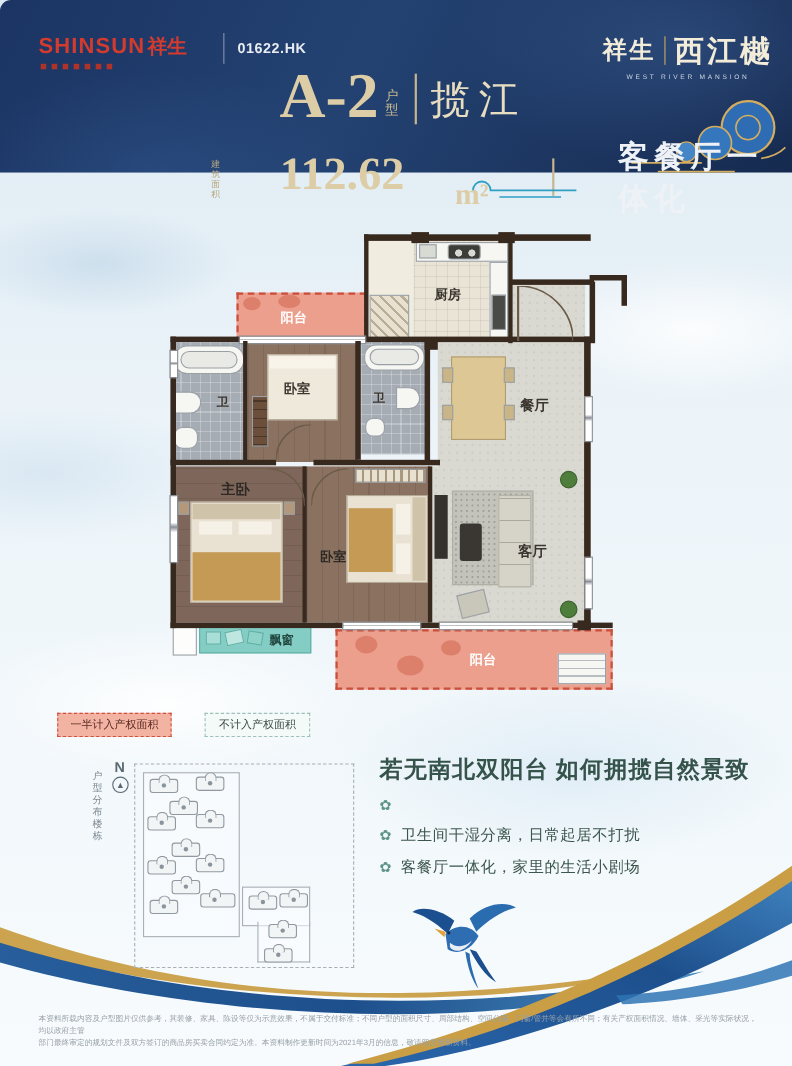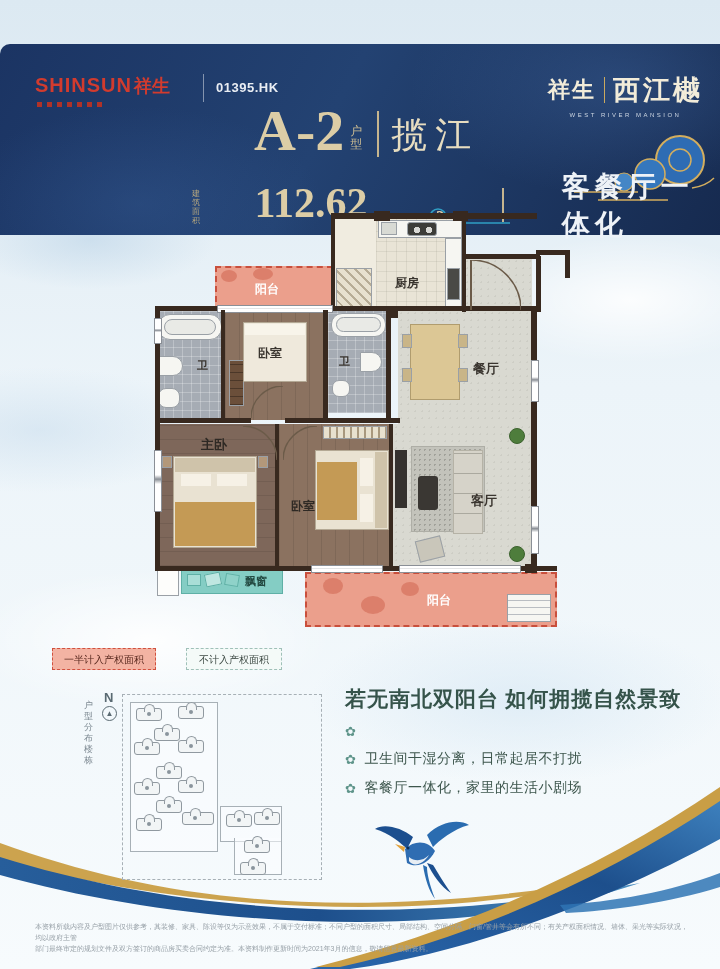--- a/index.html
+++ b/index.html
@@ -6,26 +6,26 @@
   body{width:720px;height:969px;position:relative;overflow:hidden;
        font-family:"Liberation Sans","DejaVu Sans",sans-serif;
        background:
         radial-gradient(180px 70px at 90px 240px, rgba(185,210,230,.55), transparent 70%),
         radial-gradient(220px 90px at 630px 300px, rgba(255,255,255,.85), transparent 70%),
         radial-gradient(260px 100px at 150px 640px, rgba(255,255,255,.9), transparent 70%),
         radial-gradient(300px 120px at 520px 700px, rgba(212,230,243,.6), transparent 70%),
         radial-gradient(240px 90px at 40px 430px, rgba(198,219,236,.5), transparent 70%),
         linear-gradient(180deg,#dce9f2 0%,#ecf4f9 40%,#f7fbfd 100%);}
   
-  .header{position:absolute;left:0;top:0;width:720px;height:191px;
+  .header{position:absolute;left:0;top:0;width:720px;height:157px;
     background:
       radial-gradient(300px 160px at 620px 40px, rgba(70,110,170,.35), transparent 70%),
       radial-gradient(260px 140px at 140px 160px, rgba(60,100,160,.30), transparent 70%),
       linear-gradient(118deg,#1b3463 0%,#234272 45%,#162a4f 100%);
-    border-radius:10px 0 0 0;margin-top:44px;}
+    border-radius:10px 0 0 0;}
   .brand-row{position:absolute;left:35px;top:30px;display:flex;align-items:baseline;gap:2px;}
   .brand-en{color:#d23b2e;font-weight:bold;font-size:20px;letter-spacing:1px;}
   .brand-cn{color:#d23b2e;font-weight:bold;font-size:18px;}
   .brand-slogan{position:absolute;left:37px;top:58px;display:flex;gap:5px;}
   .brand-slogan i{width:5px;height:5px;background:#b03228;display:block;}
   .hdr-div{position:absolute;left:203px;top:30px;width:1px;height:28px;background:rgba(255,255,255,.45);}
   .stock{position:absolute;left:216px;top:36px;color:#e9edf3;font-size:13px;font-weight:bold;letter-spacing:.5px;}
   .project{position:absolute;left:538px;top:28px;width:175px;text-align:center;color:#f2ecd9;}
   .project .names{display:flex;justify-content:center;align-items:center;gap:8px;
       font-family:"Liberation Serif","DejaVu Serif",serif;font-weight:bold;}
@@ -109,21 +109,21 @@
   <div class="brand-slogan">
       <i></i>
       <i></i>
       <i></i>
       <i></i>
       <i></i>
       <i></i>
       <i></i>
     </div>
   <div class="hdr-div"></div>
-  <div class="stock">01395.HK</div>
+  <div class="stock">01622.HK</div>
 
   <div class="project">
     <div class="names">
       <span class="n1">祥生</span>
       <span class="sep"></span>
       <span class="n2">西江樾</span>
     </div>
     <div class="en">WEST RIVER MANSION</div>
   </div>
 
@@ -167,21 +167,21 @@
 
   <div class="room" style="left:177px;top:8px;width:44px;height:94px;background:#f0ece0;"></div>
   <div class="furn" style="left:181px;top:58px;width:36px;height:42px;background:repeating-linear-gradient(45deg,#e8e1cf 0 5px,#b8ad96 5px 7px);"></div>
 
   <div class="room" style="left:221px;top:8px;width:88px;height:94px;background:#e9e4d6;background-image:repeating-linear-gradient(0deg,rgba(140,140,125,.16) 0 1px,transparent 1px 10px),repeating-linear-gradient(90deg,rgba(140,140,125,.16) 0 1px,transparent 1px 10px);"></div>
   <div class="furn" style="left:223px;top:10px;width:84px;height:18px;"></div>
   <div class="furn" style="left:252px;top:12px;width:30px;height:14px;background:#3c3c38;border-radius:3px;background-image:radial-gradient(circle at 9px 7px,#d8d8d4 3px,transparent 3.5px),radial-gradient(circle at 21px 7px,#d8d8d4 3px,transparent 3.5px);"></div>
   <div class="furn" style="left:226px;top:12px;width:16px;height:13px;background:#d8dad4;"></div>
   <div class="furn" style="left:290px;top:28px;width:17px;height:72px;"></div>
   <div class="furn" style="left:292px;top:58px;width:13px;height:32px;background:#4a4a46;"></div>
-  <div class="rlabel" style="left:240px;top:65px;font-size:12px;">厨房</div>
+  <div class="rlabel" style="left:240px;top:50px;font-size:12px;">厨房</div>
 
   <div class="room gray-floor" style="left:309px;top:48px;width:68px;height:54px;"></div>
   <svg class="arc" style="left:314px;top:50px;" width="52" height="52">
     <path d="M2,0 A50,50 0 0 1 52,50" fill="none" stroke="#6b5b49" stroke-width="1.5"></path>
       <line x1="2" y1="0" x2="2" y2="50" stroke="#6b5b49" stroke-width="2"></line>
   </svg>
 
   <div class="room tile" style="left:0px;top:100px;width:70px;height:110px;"></div>
   <div class="furn" style="left:3px;top:104px;width:64px;height:26px;border-radius:12px;"></div>
   <div class="furn" style="left:9px;top:109px;width:52px;height:16px;border-radius:9px;background:#e9eae6;"></div>

